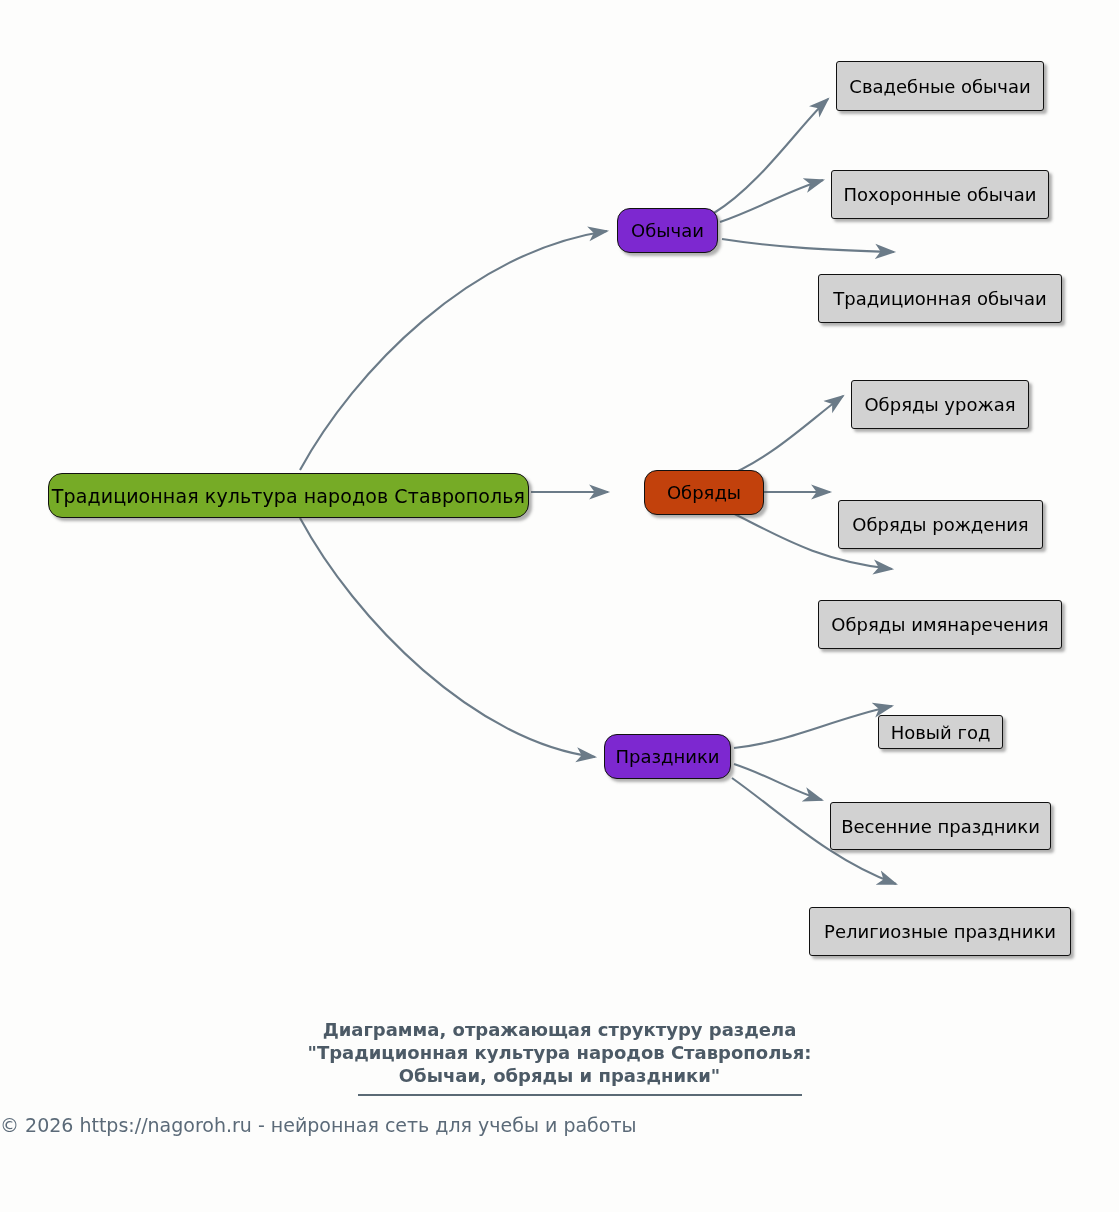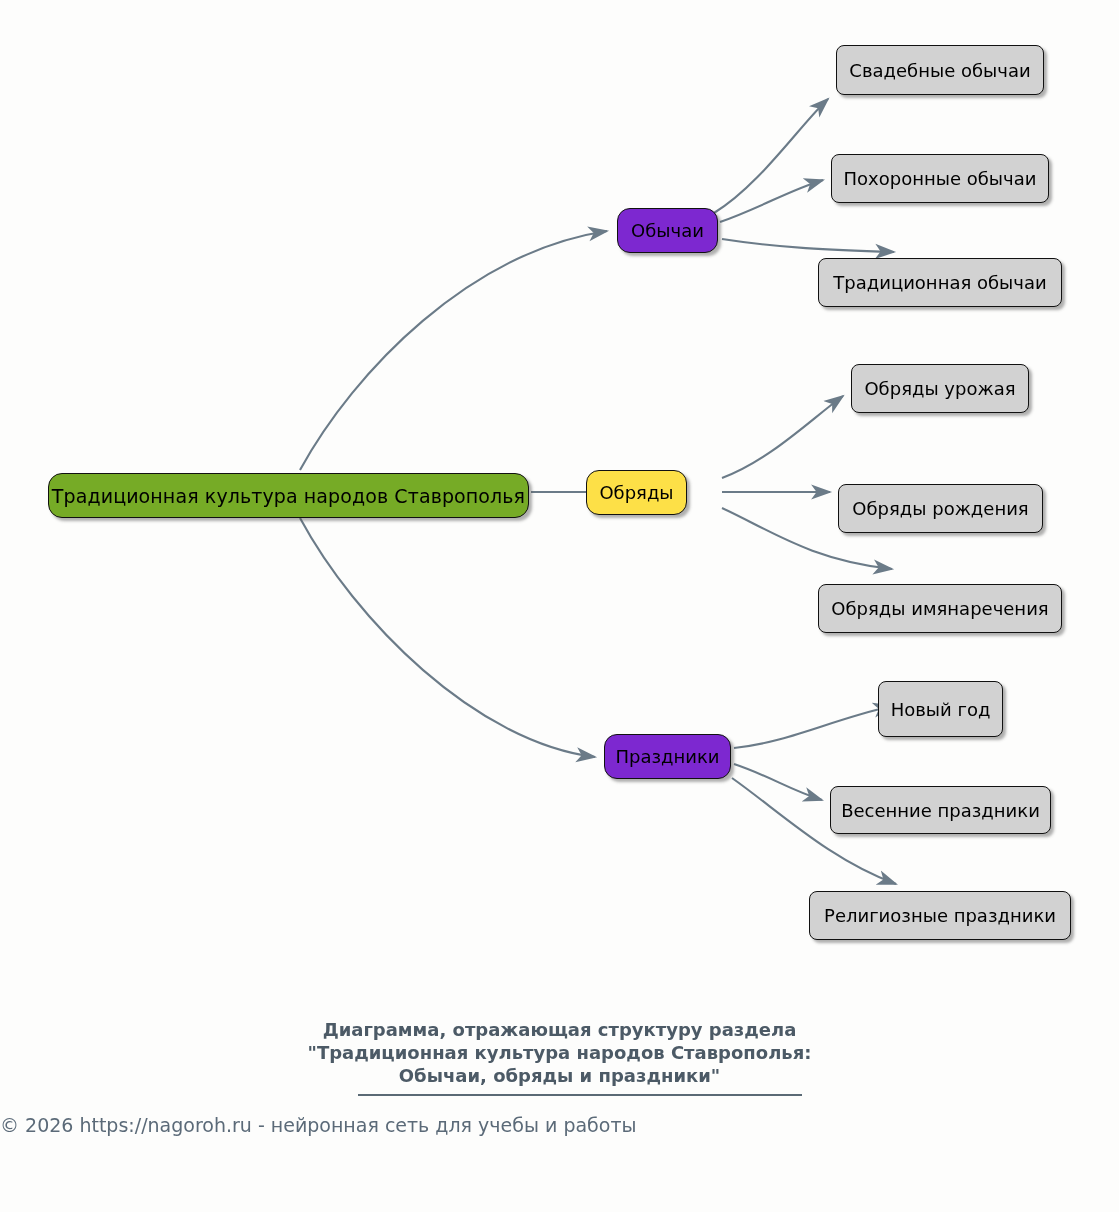--- a/index.html
+++ b/index.html
@@ -45,22 +45,23 @@
     font-size: 19px;
     letter-spacing: 0.1px;
   }
   .node-branch {
     background: #7d28d0;
     border-radius: 13px;
     font-size: 18px;
   }
   .node-leaf {
     background: #d2d2d2;
-    border-radius: 8px;
+    border-radius: 3px;
     font-size: 18px;
+    margin-top: 16px;
   }
   #caption {
     position: absolute;
     left: 0;
     top: 1018px;
     width: 1119px;
     text-align: center;
     color: #4c5a66;
     font-family: "DejaVu Sans", sans-serif;
     font-size: 18px;
@@ -116,21 +117,21 @@
   </svg>
 
   <div class="node node-root" style="left: 48px; top: 473px; width: 481px; height: 45px; background: rgb(118, 171, 38);">
     <span>Традиционная культура народов Ставрополья</span>
   </div>
 
   <div id="branch-nodes">
       <div class="node node-branch" style="background: rgb(125, 40, 208); left: 617px; top: 208px; width: 101px; height: 45px;">
         <span>Обычаи</span>
       </div>
-      <div class="node node-branch" style="background: #fde047; left: 586px; top: 470px; width: 101px; height: 45px;">
+      <div class="node node-branch" style="background: #c2410c; left: 644px; top: 470px; width: 120px; height: 45px;">
         <span>Обряды</span>
       </div>
       <div class="node node-branch" style="background: rgb(125, 40, 208); left: 604px; top: 734px; width: 127px; height: 45px;">
         <span>Праздники</span>
       </div>
     </div>
   <div id="leaf-nodes">
       <div class="node node-leaf" style="left: 836px; top: 45px; width: 208px; height: 50px;">
         <span>Свадебные обычаи</span>
       </div>
@@ -142,21 +143,21 @@
       </div>
       <div class="node node-leaf" style="left: 851px; top: 364px; width: 178px; height: 49px;">
         <span>Обряды урожая</span>
       </div>
       <div class="node node-leaf" style="left: 838px; top: 484px; width: 205px; height: 49px;">
         <span>Обряды рождения</span>
       </div>
       <div class="node node-leaf" style="left: 818px; top: 584px; width: 244px; height: 49px;">
         <span>Обряды имянаречения</span>
       </div>
-      <div class="node node-leaf" style="left: 878px; top: 681px; width: 125px; height: 56px;">
+      <div class="node node-leaf" style="left: 878px; top: 699px; width: 125px; height: 34px;">
         <span>Новый год</span>
       </div>
       <div class="node node-leaf" style="left: 830px; top: 786px; width: 221px; height: 48px;">
         <span>Весенние праздники</span>
       </div>
       <div class="node node-leaf" style="left: 809px; top: 891px; width: 262px; height: 49px;">
         <span>Религиозные праздники</span>
       </div>
     </div>
 

